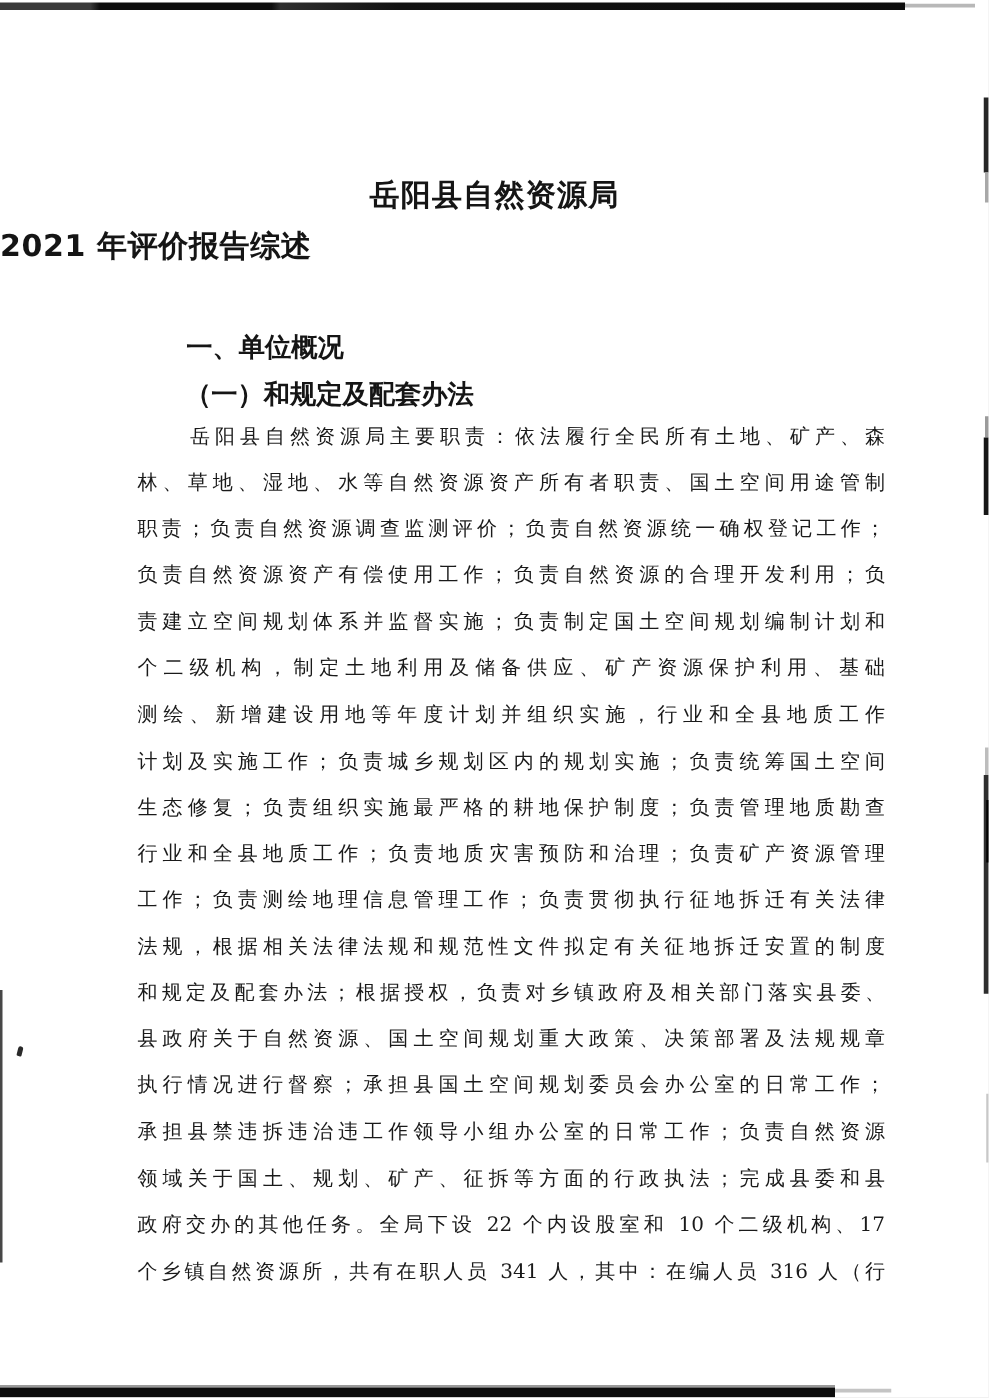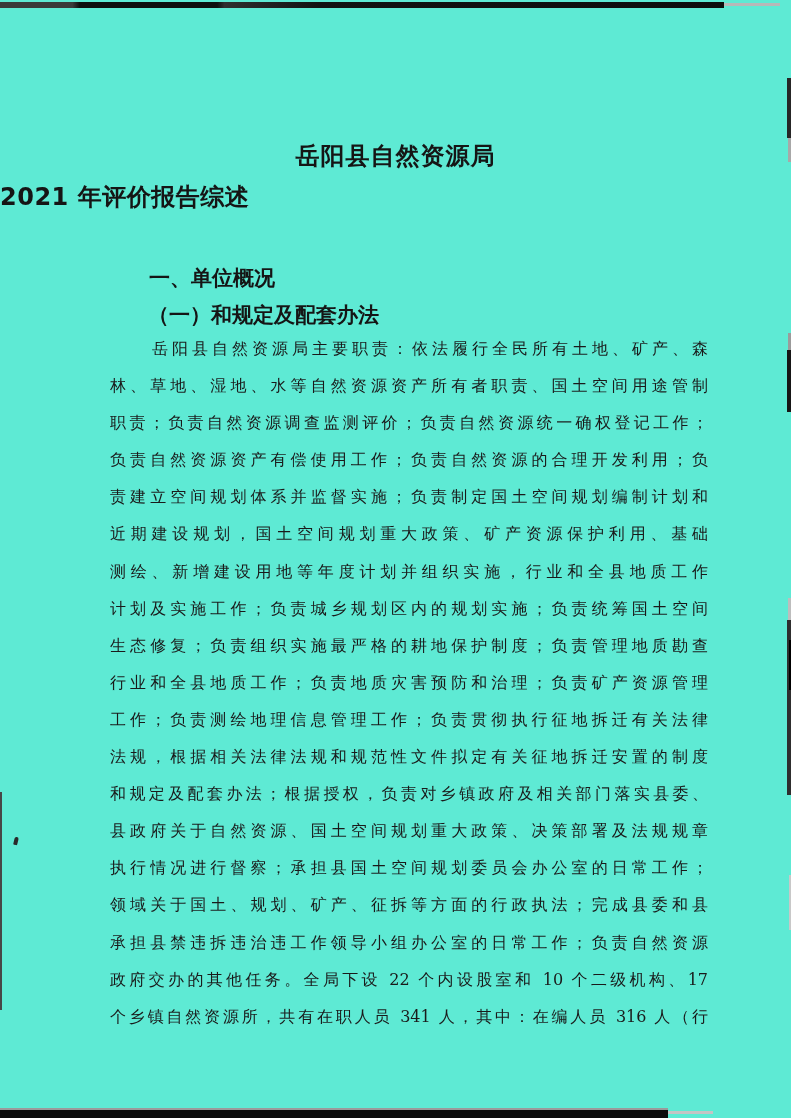--- a/index.html
+++ b/index.html
@@ -1,20 +1,20 @@
 <!DOCTYPE html>
 <html><head>
 <meta charset="utf-8">
 <style>
   html, body { margin: 0; padding: 0; background: #e8e8e8; }
   .page {
     position: relative;
     width: 791px;
     height: 1118px;
-    background: #5eead4;
+    background: #ffffff;
     overflow: hidden;
     font-family: "DejaVu Serif", "Liberation Serif", serif;
     color: #1a1a1a;
   }
 
   
   .art { position: absolute; }
   .top-strip {
     left: 0; top: 2px; width: 724px; height: 6px;
     background: linear-gradient(90deg,
@@ -97,29 +97,29 @@
   <div class="doc-subtitle">2021 年评价报告综述</div>
   <div class="h-sec">一、单位概况</div>
   <div class="h-sub">（一）和规定及配套办法</div>
 
   <div class="body-block">
     <div class="bl indent">岳阳县自然资源局主要职责：依法履行全民所有土地、矿产、森</div>
     <div class="bl">林、草地、湿地、水等自然资源资产所有者职责、国土空间用途管制</div>
     <div class="bl">职责；负责自然资源调查监测评价；负责自然资源统一确权登记工作；</div>
     <div class="bl">负责自然资源资产有偿使用工作；负责自然资源的合理开发利用；负</div>
     <div class="bl">责建立空间规划体系并监督实施；负责制定国土空间规划编制计划和</div>
-    <div class="bl">近期建设规划，国土空间规划重大政策、矿产资源保护利用、基础</div>
+    <div class="bl">个二级机构，制定土地利用及储备供应、矿产资源保护利用、基础</div>
     <div class="bl">测绘、新增建设用地等年度计划并组织实施，行业和全县地质工作</div>
     <div class="bl">计划及实施工作；负责城乡规划区内的规划实施；负责统筹国土空间</div>
     <div class="bl">生态修复；负责组织实施最严格的耕地保护制度；负责管理地质勘查</div>
     <div class="bl">行业和全县地质工作；负责地质灾害预防和治理；负责矿产资源管理</div>
     <div class="bl">工作；负责测绘地理信息管理工作；负责贯彻执行征地拆迁有关法律</div>
     <div class="bl">法规，根据相关法律法规和规范性文件拟定有关征地拆迁安置的制度</div>
     <div class="bl">和规定及配套办法；根据授权，负责对乡镇政府及相关部门落实县委、</div>
     <div class="bl">县政府关于自然资源、国土空间规划重大政策、决策部署及法规规章</div>
     <div class="bl">执行情况进行督察；承担县国土空间规划委员会办公室的日常工作；</div>
+    <div class="bl">承担县禁违拆违治违工作领导小组办公室的日常工作；负责自然资源</div>
     <div class="bl">领域关于国土、规划、矿产、征拆等方面的行政执法；完成县委和县</div>
-    <div class="bl">承担县禁违拆违治违工作领导小组办公室的日常工作；负责自然资源</div>
     <div class="bl">政府交办的其他任务。全局下设 22 个内设股室和 10 个二级机构、17</div>
     <div class="bl">个乡镇自然资源所，共有在职人员 341 人，其中：在编人员 316 人（行</div>
   </div>
 
 </div>
 
 </body></html>

